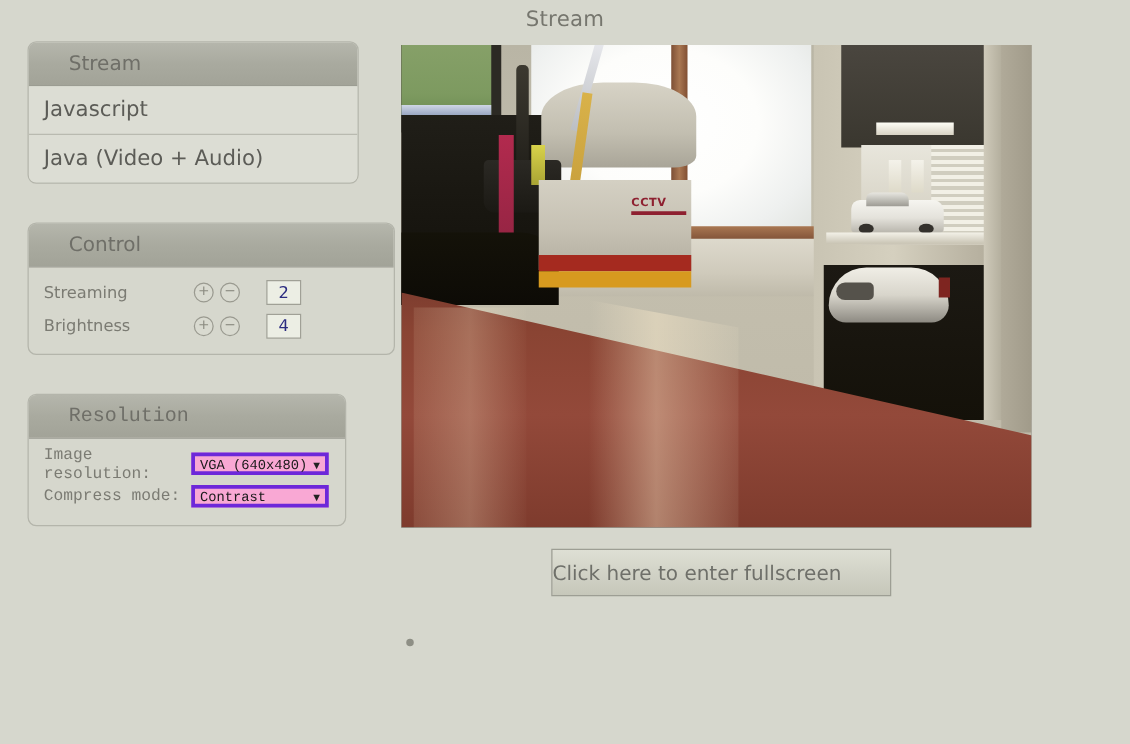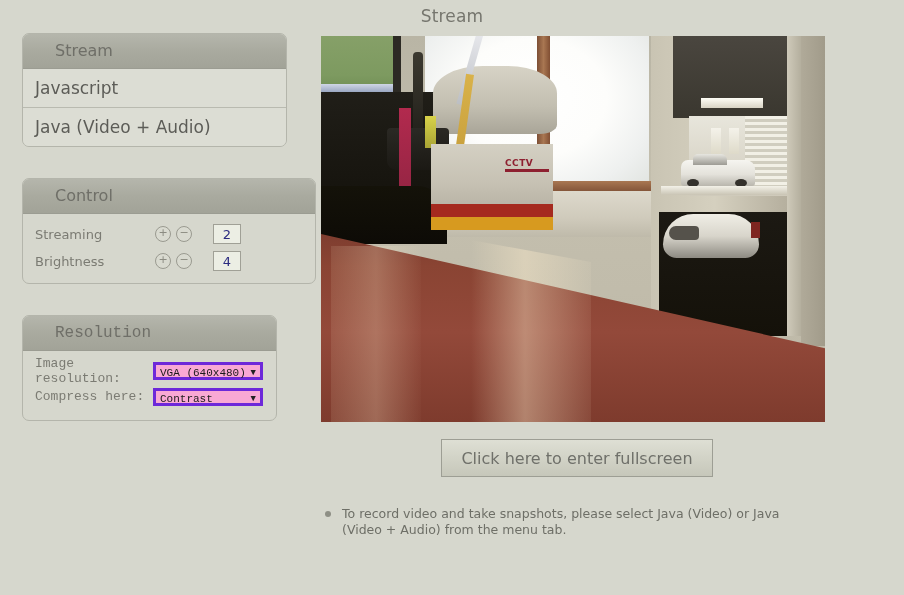--- a/index.html
+++ b/index.html
@@ -426,21 +426,20 @@
     left: 441px;
     top: 439px;
     width: 272px;
     height: 38px;
     border: 1px solid #9d9e94;
     background: linear-gradient(to bottom, #dedfd4 0%, #d3d4c8 45%, #c6c7ba 100%);
     color: #6f706a;
     font-size: 16px;
     font-family: "DejaVu Sans", sans-serif;
     line-height: 38px;
-    text-align: center;
     cursor: pointer;
     box-sizing: border-box;
   }
 
   
   .notes {
     position: absolute;
     left: 322px;
     top: 506px;
     width: 500px;
@@ -507,21 +506,21 @@
 
       <div class="res-row">
         <div class="res-label">Image resolution:</div>
         <div class="sel">
           <span class="sel-val">VGA (640x480)</span>
           <span class="sel-arrow">▼</span>
         </div>
       </div>
 
       <div class="res-row">
-        <div class="res-label">Compress here:</div>
+        <div class="res-label">Compress mode:</div>
         <div class="sel">
           <span class="sel-val">Contrast</span>
           <span class="sel-arrow">▼</span>
         </div>
       </div>
 
     </div>
   </div>
 
 </div>
@@ -576,15 +575,14 @@
     <div class="v-desk-glare2"></div>
     <div class="v-desk-glare"></div>
   </div>
 </div>
 
 <div class="fs-btn">Click here to enter fullscreen</div>
 
 <div class="notes">
   <div class="note">
     <span class="bullet"></span>
-    <span>To record video and take snapshots, please select Java (Video) or Java (Video + Audio) from the menu tab.</span>
   </div>
 </div>
 
 </body></html>

